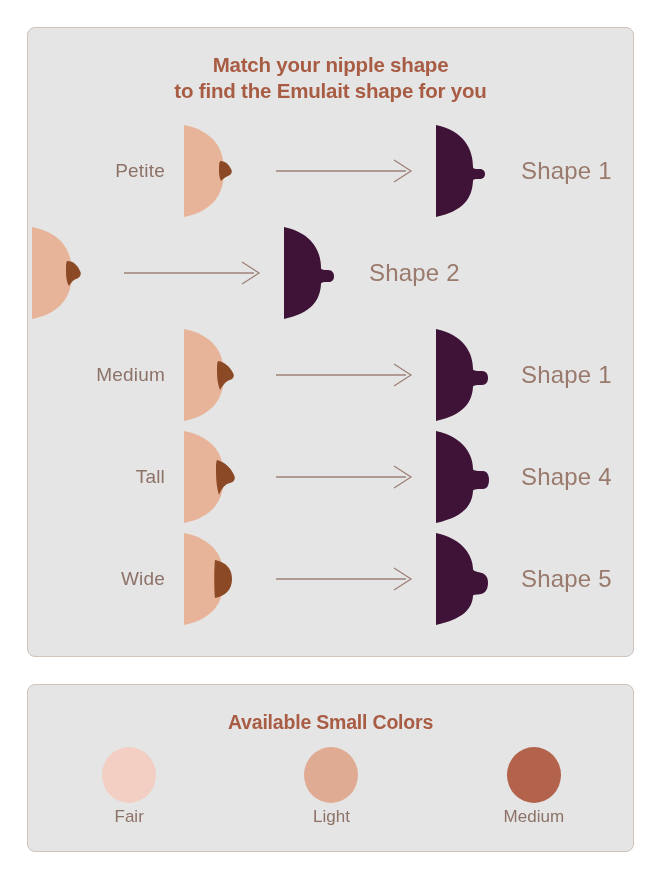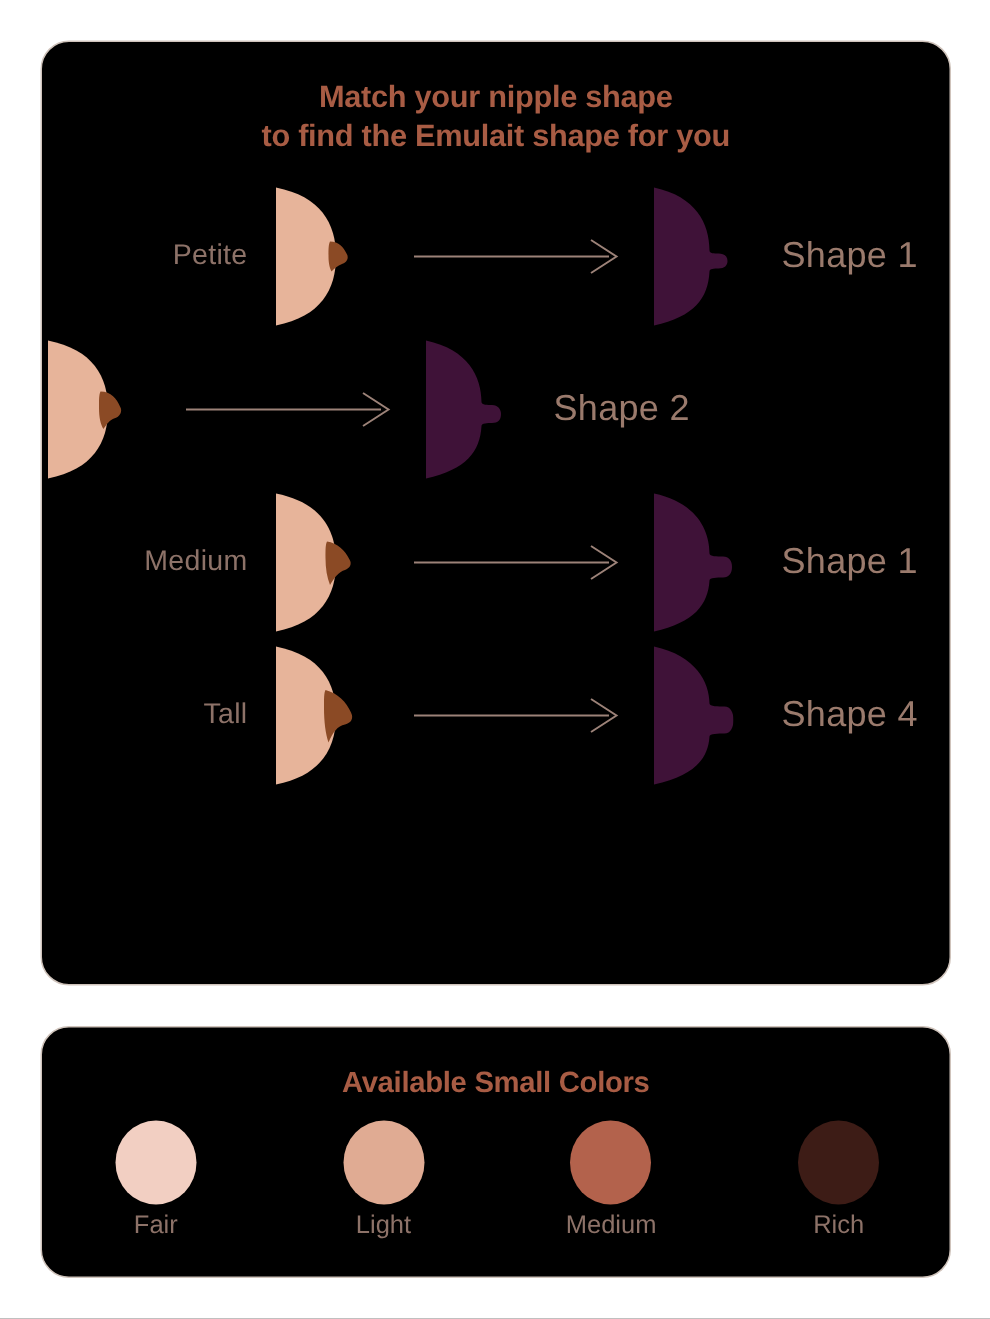--- a/index.html
+++ b/index.html
@@ -20,23 +20,23 @@
     width: 660px;
     height: 879px;
     box-sizing: border-box;
     padding: 0;
     position: relative;
   }
 
   
   .card {
     position: absolute;
-    background: #000000;
+    background: #e5e5e5;
     border: 1.4px solid #cfc3bb;
-    border-radius: 19px;
+    border-radius: 8px;
     box-sizing: border-box;
   }
   .card-match {
     left: 27px;
     top: 27px;
     width: 607px;
     height: 630px;
   }
   .card-colors {
     left: 27px;
@@ -247,20 +247,41 @@
           </svg>
         </div>
         <div class="teat-cell">
           <svg width="56" height="96" viewBox="0 0 56 96">
             <path d="M3 2 C31 8, 40 26, 40 40 C40 42, 46 42, 50 42 C54 42, 56 46, 56 51 C56 56, 54 60, 50 60 C46 60, 40 60, 40 62 C39 77, 30 88, 3 94 Z" fill="#3f1238"></path>
           </svg>
         </div>
         <div class="row-shape-label">Shape 4</div>
       </div>
 
+      <div class="row">
+        <div class="row-label">Wide</div>
+        <div class="breast-cell">
+          <svg width="56" height="96" viewBox="0 0 56 96">
+            <path d="M4 2 C34 8, 44 26, 44 48 C44 70, 34 88, 4 94 Z" fill="#e7b49a"></path>
+            <path d="M35 29 C46 31, 52 38, 52 48 C52 58, 46 65, 35 67 C34 60, 34 36, 35 29 Z" fill="#8b4a25"></path>
+          </svg>
+        </div>
+        <div class="arrow-cell">
+          <svg width="140" height="24" viewBox="0 0 140 24">
+            <line x1="0" y1="12" x2="130" y2="12" stroke="#9c8278" stroke-width="1.3"></line>
+            <polyline points="118,1 135,12 118,23" fill="none" stroke="#9c8278" stroke-width="1.3"></polyline>
+          </svg>
+        </div>
+        <div class="teat-cell">
+          <svg width="56" height="96" viewBox="0 0 56 96">
+            <path d="M3 2 C31 8, 40 26, 40 38 C40 41, 48 41, 51 43 C54 45, 55 48, 55 52 C55 57, 53 62, 48 63 C44 64, 40 63, 40 65 C39 78, 30 88, 3 94 Z" fill="#3f1238"></path>
+          </svg>
+        </div>
+        <div class="row-shape-label">Shape 5</div>
+      </div>
 
     </div>
   </div>
 
   <div class="card card-colors">
     <div class="title colors-title">Available Small Colors</div>
 
     <div class="swatch-row">
 
       <div class="swatch-item">
@@ -272,21 +293,17 @@
         <div class="swatch-dot" style="background:#e0ab93"></div>
         <div class="swatch-label">Light</div>
       </div>
 
       <div class="swatch-item">
         <div class="swatch-dot" style="background:#b3624c"></div>
         <div class="swatch-label">Medium</div>
       </div>
 
 
-      <div class="swatch-item">
-        <div class="swatch-dot" style="background:#3d1c16"></div>
-        <div class="swatch-label">Rich</div>
-      </div>
 
     </div>
   </div>
 
 </div>
 
 </body></html>

